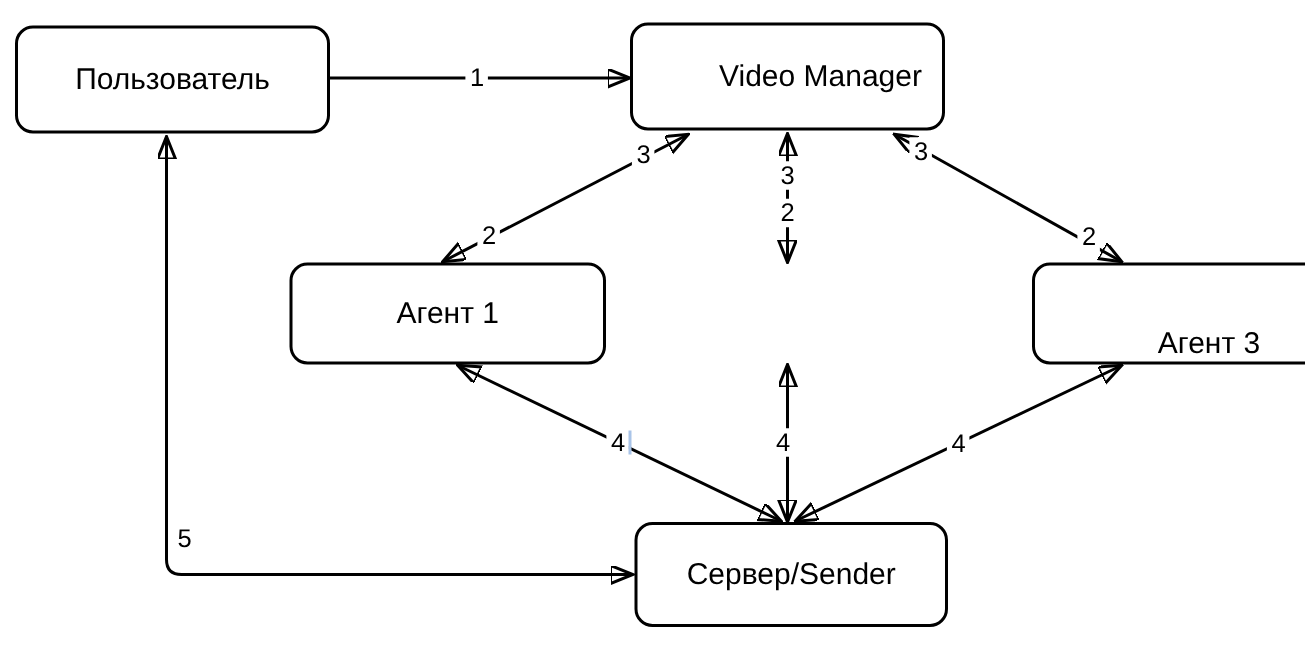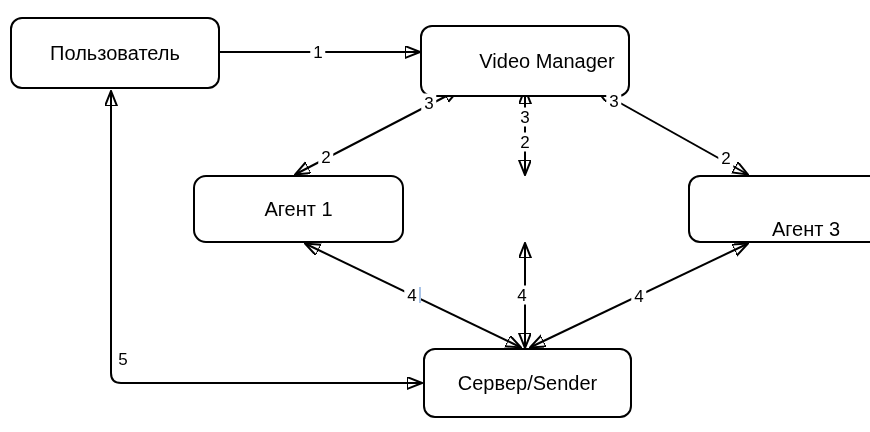--- a/index.html
+++ b/index.html
@@ -37,22 +37,22 @@
   .edge-label {
     position: absolute;
     transform: translate(-50%, -50%);
     background: #ffffff;
     padding: 0 3px;
     font-size: 17px;
     line-height: 19px;
     color: #000000;
   }
   .node-user     { left: 10px;  top: 17px;  width: 210px; height: 72px; }
-  .node-vm       { left: 420px; top: 25px;  width: 210px; height: 72px; padding-left: 44px; }
-  .node-agent1   { left: 193px; top: 175px; width: 211px; height: 68px; border-radius: 13px; }
+  .node-vm       { left: 420px; top: 15px;  width: 210px; height: 72px; padding-left: 44px; }
+  .node-agent1   { left: 193px; top: 175px; width: 211px; height: 68px; }
   .node-agent2   { left: 420px; top: 175px; width: 210px; height: 68px; }
   .node-agent3   { left: 688px; top: 175px; width: 236px; height: 68px; align-items: flex-end; }
   .node-server   { left: 423px; top: 348px; width: 209px; height: 70px; align-items: center; }
   .lbl-1        { left: 318px; top: 52px;  }
   .lbl-l3       { left: 429px; top: 103px; }
   .lbl-l2       { left: 326px; top: 157px; }
   .lbl-c3       { left: 525px; top: 117px; }
   .lbl-c2       { left: 525px; top: 142px; }
   .lbl-r3       { left: 614px; top: 101px; }
   .lbl-r2       { left: 726px; top: 158px; }

